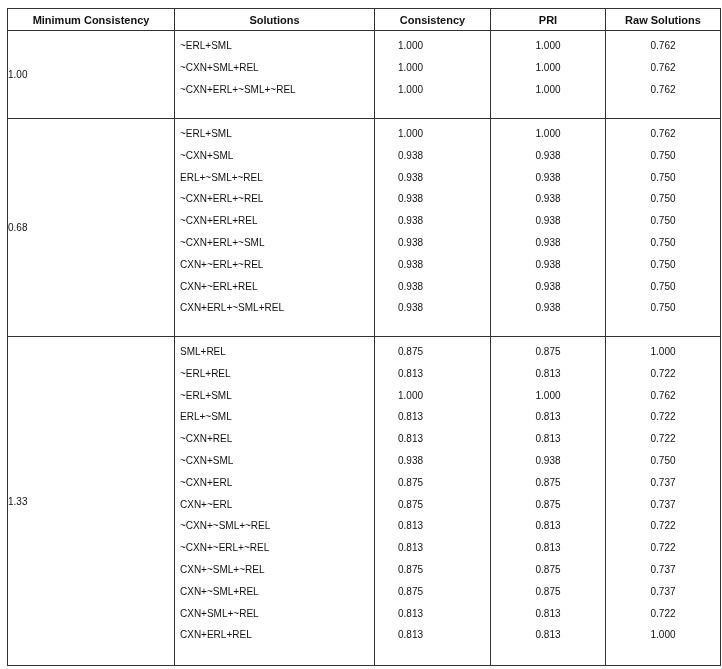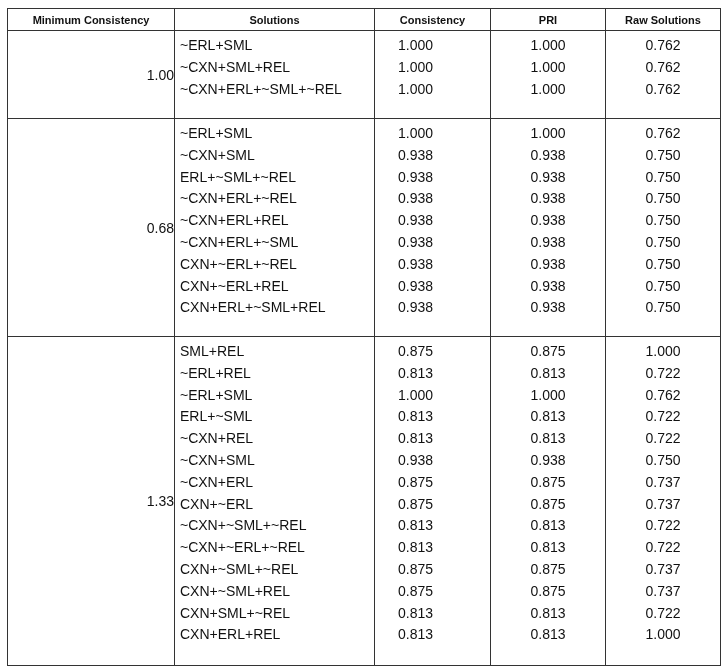--- a/index.html
+++ b/index.html
@@ -1,21 +1,21 @@
 <!DOCTYPE html>
 <html><head>
 <meta charset="utf-8">
 <style>
   html, body { margin:0; padding:0; background:#ffffff; }
   body { width:722px; height:669px; position:relative; font-family:"Liberation Sans", "DejaVu Sans", sans-serif; color:#111; }
   table { position:absolute; left:7px; top:8px; border-collapse:collapse; table-layout:fixed; width:713px; }
   col.c1 { width:167px; } col.c2 { width:200px; } col.c3 { width:116px; } col.c4 { width:115px; } col.c5 { width:115px; }
-  th, td { border:1.5px solid #333; padding:0; font-size:14px; }
+  th, td { border:1.5px solid #333; padding:0; font-size:10px; }
   th { font-weight:bold; height:21px; text-align:center; font-size:11px; }
-  td.mc { text-align:right; vertical-align:middle; }
+  td.mc { text-align:left; vertical-align:middle; }
   td.sol, td.num { vertical-align:top; padding-top:4px; padding-bottom:4px; }
   td.sol .line { height:21.8px; line-height:21.8px; padding-left:5px; white-space:nowrap; }
   td.num .line { height:21.8px; line-height:21.8px; text-align:center; }
   td.num.cons .line { text-align:left; padding-left:23px; }
   tr.g1 td { height:79px; }
   tr.g2 td { height:209px; }
   tr.g3 td { height:320px;margin-top:28px; }
 </style>
 </head>
 <body>

